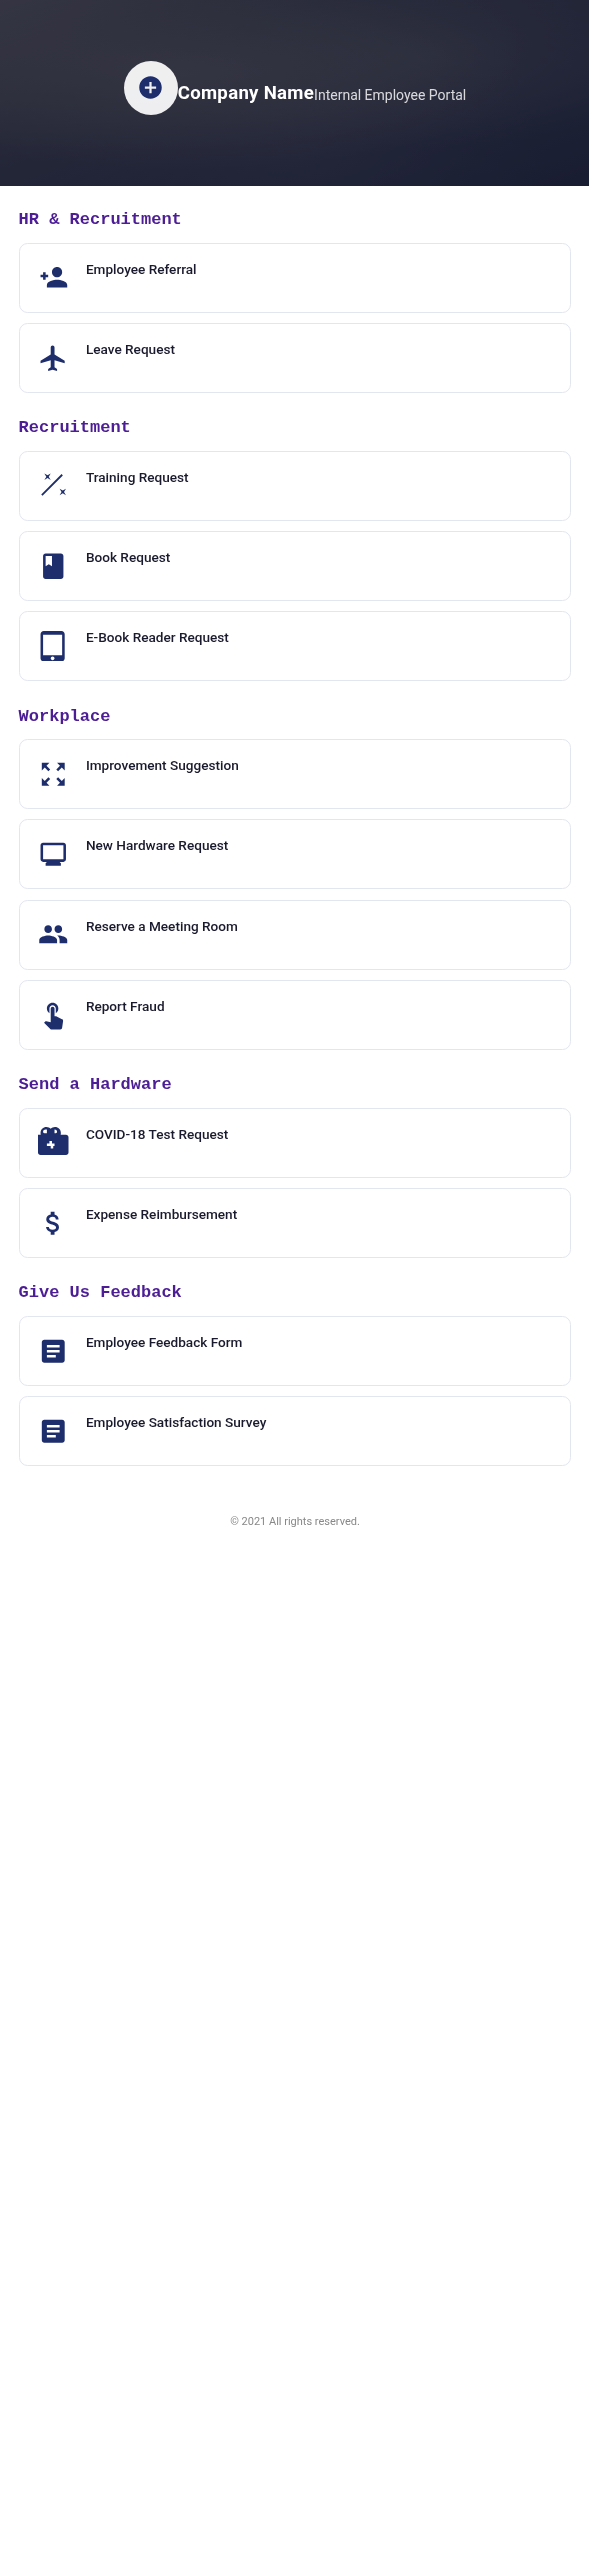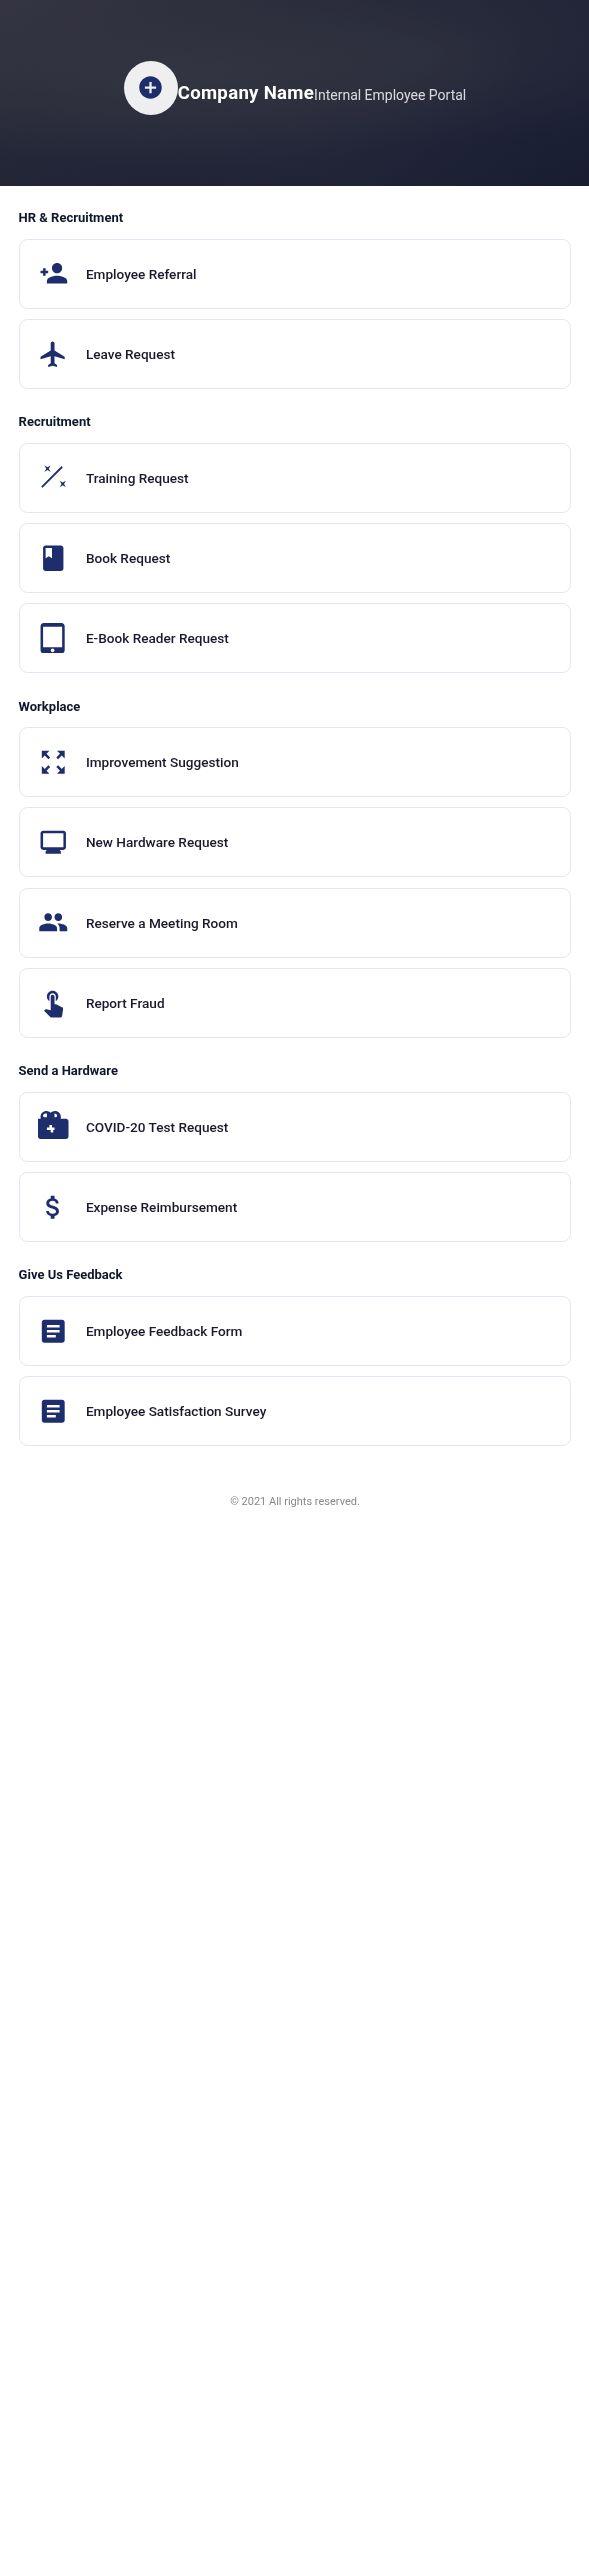--- a/index.html
+++ b/index.html
@@ -85,33 +85,34 @@
     
     .main {
       padding: 24px 18.6px 0 18.6px;
     }
 
     .section {
       margin-bottom: 25.4px;
     }
 
     .section-title {
-      font-size: 13px;
+      font-size: 17px;
       font-weight: 700;
-      color: #0f172a;
+      color: #4c1d95;
       margin-bottom: 13.6px;
+      font-family: Liberation Mono, monospace;
     }
 
     .card {
       border: 1.3px solid #e2e6ef;
       border-radius: 8.5px;
       padding: 17px 17px;
       margin-bottom: 10.2px;
       display: flex;
-      align-items: center;
+      align-items: flex-start;
       gap: 15.3px;
       cursor: pointer;
       background: #fff;
       transition: box-shadow 0.15s;
     }
 
     .card-icon {
       width: 34px;
       height: 34px;
       display: flex;
@@ -266,21 +267,21 @@
   <section class="section">
     <h2 class="section-title">Send a Hardware</h2>
 
     <div class="card">
       <div class="card-icon">
 
         <svg viewBox="0 0 24 24">
             <path d="M20 6h-2.18c.07-.44.18-.88.18-1.36C18 2.06 15.96 0 13.36 0c-1.31 0-2.48.57-3.36 1.45C9.12.57 7.95 0 6.64 0 4.04 0 2 2.06 2 4.64c0 .48.11.92.18 1.36H0v14c0 1.1.9 2 2 2h20c1.1 0 2-.9 2-2V8c0-1.1-.9-2-2-2zm-7-4c1.32 0 2 .89 2 1.64 0 .75-.68 1.36-2 1.36H13v-3h.05c-.02 0 .01 0 .02 0H13zm-6 0h.05c.01 0 .03 0 .04 0H7v3H6c-1.32 0-2-.61-2-1.36C4 2.89 4.68 2 6 2zm7 13h-2v2h-2v-2H7v-2h2v-2h2v2h2v2z"></path>
           </svg>
       </div>
-      <span class="card-label">COVID-20 Test Request</span>
+      <span class="card-label">COVID-18 Test Request</span>
     </div>
 
     <div class="card">
       <div class="card-icon">
 
         <svg viewBox="0 0 24 24">
             <path d="M11.8 10.9c-2.27-.59-3-1.2-3-2.15 0-1.09 1.01-1.85 2.7-1.85 1.78 0 2.44.85 2.5 2.1h2.21c-.07-1.72-1.12-3.3-3.21-3.81V3h-3v2.16c-1.94.42-3.5 1.68-3.5 3.61 0 2.31 1.91 3.46 4.7 4.13 2.5.6 3 1.48 3 2.41 0 .69-.49 1.79-2.7 1.79-2.06 0-2.87-.92-2.98-2.1h-2.2c.12 2.19 1.76 3.42 3.68 3.83V21h3v-2.15c1.95-.37 3.5-1.5 3.5-3.55 0-2.84-2.43-3.81-4.7-4.4z"></path>
           </svg>
       </div>
       <span class="card-label">Expense Reimbursement</span>

